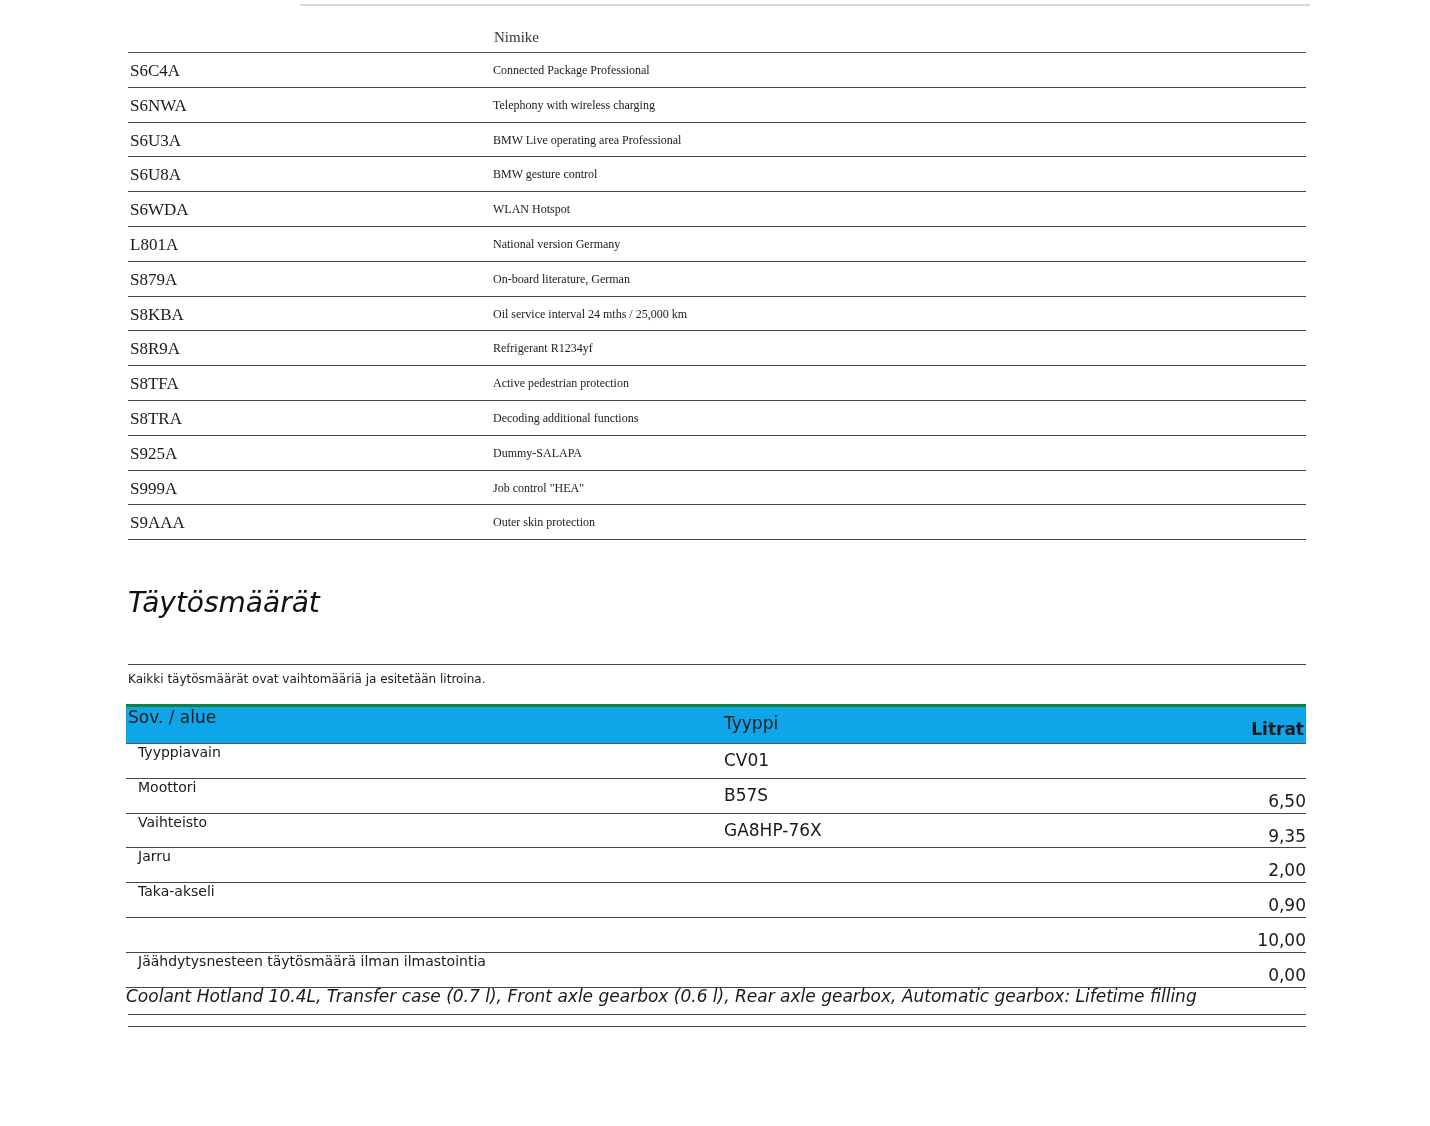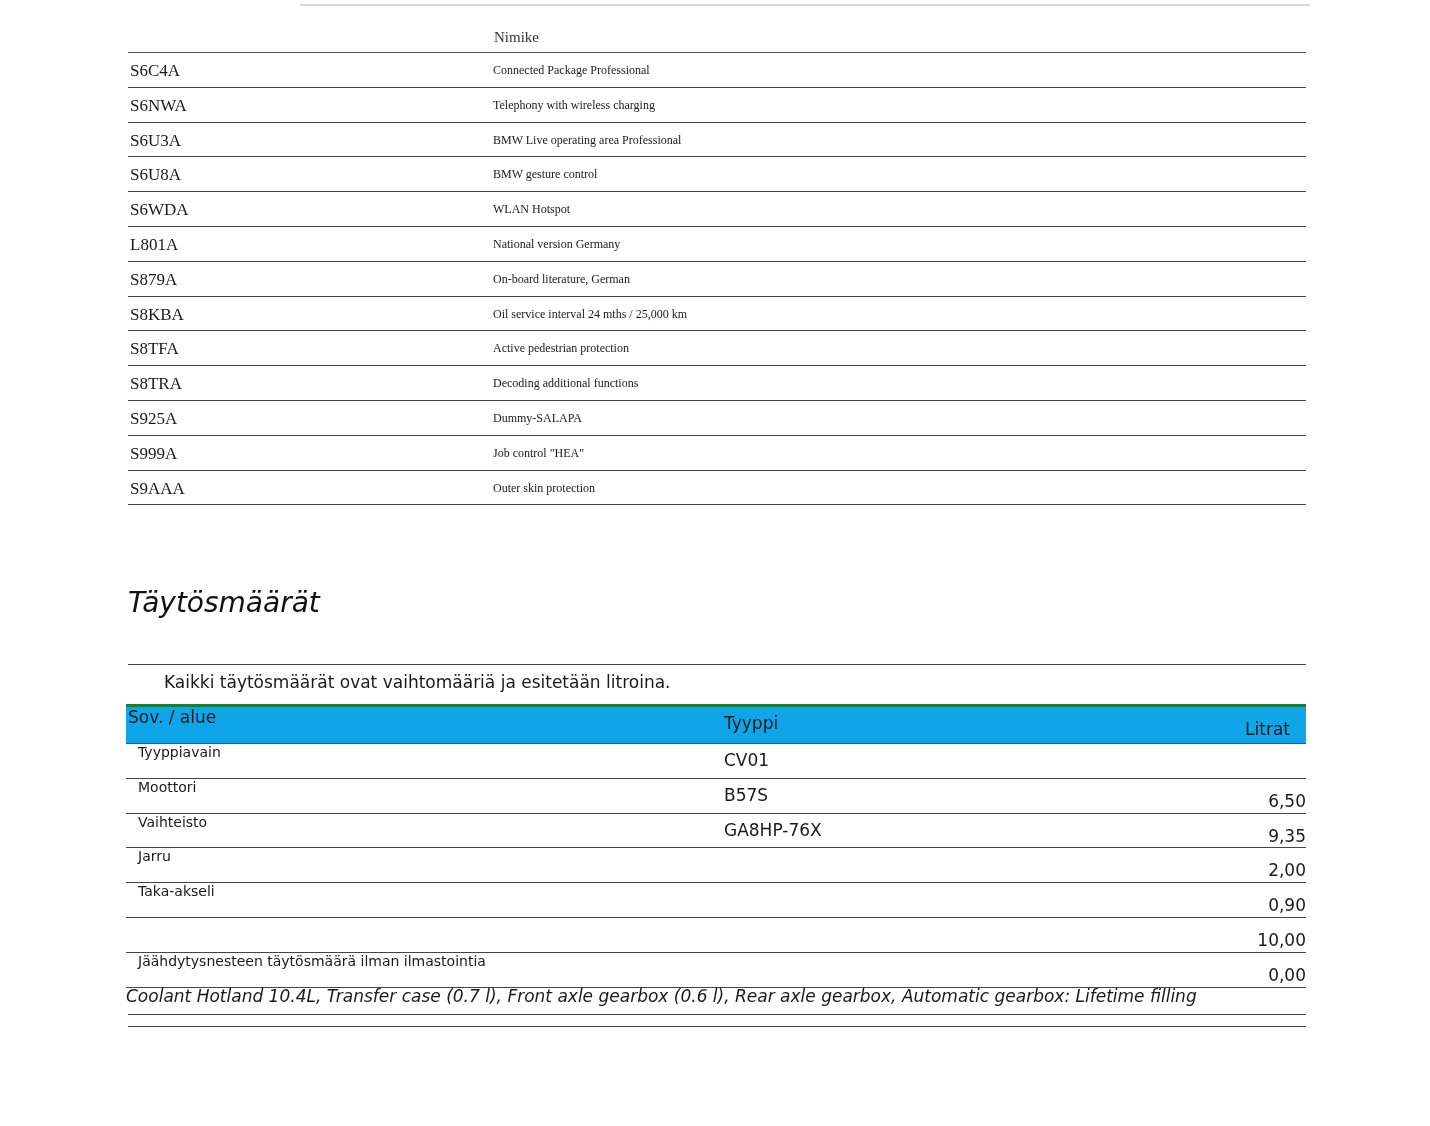--- a/index.html
+++ b/index.html
@@ -7,26 +7,26 @@
          font-family: "DejaVu Sans", sans-serif; color: #1a1a1a; }
   .topline { position: absolute; left: 300px; top: 4px; width: 1010px; height: 2px; background: #d8d8d8; }
   .opt-table { position: absolute; left: 128px; top: 24px; width: 1178px; font-family: Liberation Serif, serif; }
   .opt-head { height: 28px; position: relative; border-bottom: 1px solid #555; }
   .opt-head span { position: absolute; left: 366px; top: 5px; font-size: 15px; color: #333; }
   .opt-row { height: 33.8px; position: relative; border-bottom: 1px solid #444; }
   .opt-row .code { position: absolute; left: 2px; top: 8px; font-size: 17px; }
   .opt-row .name { position: absolute; left: 365px; top: 10px; font-size: 12px; }
   .heading { position: absolute; left: 128px; top: 586px; font-size: 28px; font-weight: normal; margin: 0; color: #111; font-style: italic; }
   .rule { position: absolute; left: 128px; width: 1178px; height: 1px; background: #444; }
-  .intro { position: absolute; left: 128px; top: 672px; font-size: 17px; margin-left: 36px; }
+  .intro { position: absolute; left: 128px; top: 672px; font-size: 12px; }
   .fill-table { position: absolute; left: 126px; top: 704px; width: 1180px; }
   .fill-head { height: 36px; background: #0ea5e9; position: relative; border-top: 3px solid #15803d; border-bottom: 1px solid #555; }
   .fill-head .c1 { position: absolute; left: 2px; top: 0px; font-size: 17px; }
   .fill-head .c2 { position: absolute; left: 598px; top: 6px; font-size: 17px; }
-  .fill-head .c3 { position: absolute; right: 16px; top: 12px; font-size: 17px; }
+  .fill-head .c3 { position: absolute; right: 2px; top: 12px; font-size: 17px; font-weight: bold; }
   .fill-row { height: 33.8px; position: relative; border-bottom: 1px solid #444; }
   .fill-row .c1 { position: absolute; left: 12px; top: 0px; font-size: 14px; }
   .fill-row .c2 { position: absolute; left: 598px; top: 6px; font-size: 17px; }
   .fill-row .c3 { position: absolute; right: 0px; top: 12px; font-size: 17px; }
   .footnote { position: absolute; left: 126px; top: 986px; font-size: 17px; width: 1180px; font-style: italic; }
 </style>
 </head>
 <body>
 
 <div class="topline"></div>
@@ -60,20 +60,24 @@
         <span class="code">L801A</span>
         <span class="name">National version Germany</span>
       </div>
       <div class="opt-row">
         <span class="code">S879A</span>
         <span class="name">On-board literature, German</span>
       </div>
       <div class="opt-row">
         <span class="code">S8KBA</span>
         <span class="name">Oil service interval 24 mths / 25,000 km</span>
+      </div>
+      <div class="opt-row">
+        <span class="code">S8R9A</span>
+        <span class="name">Refrigerant R1234yf</span>
       </div>
       <div class="opt-row">
         <span class="code">S8TFA</span>
         <span class="name">Active pedestrian protection</span>
       </div>
       <div class="opt-row">
         <span class="code">S8TRA</span>
         <span class="name">Decoding additional functions</span>
       </div>
       <div class="opt-row">

